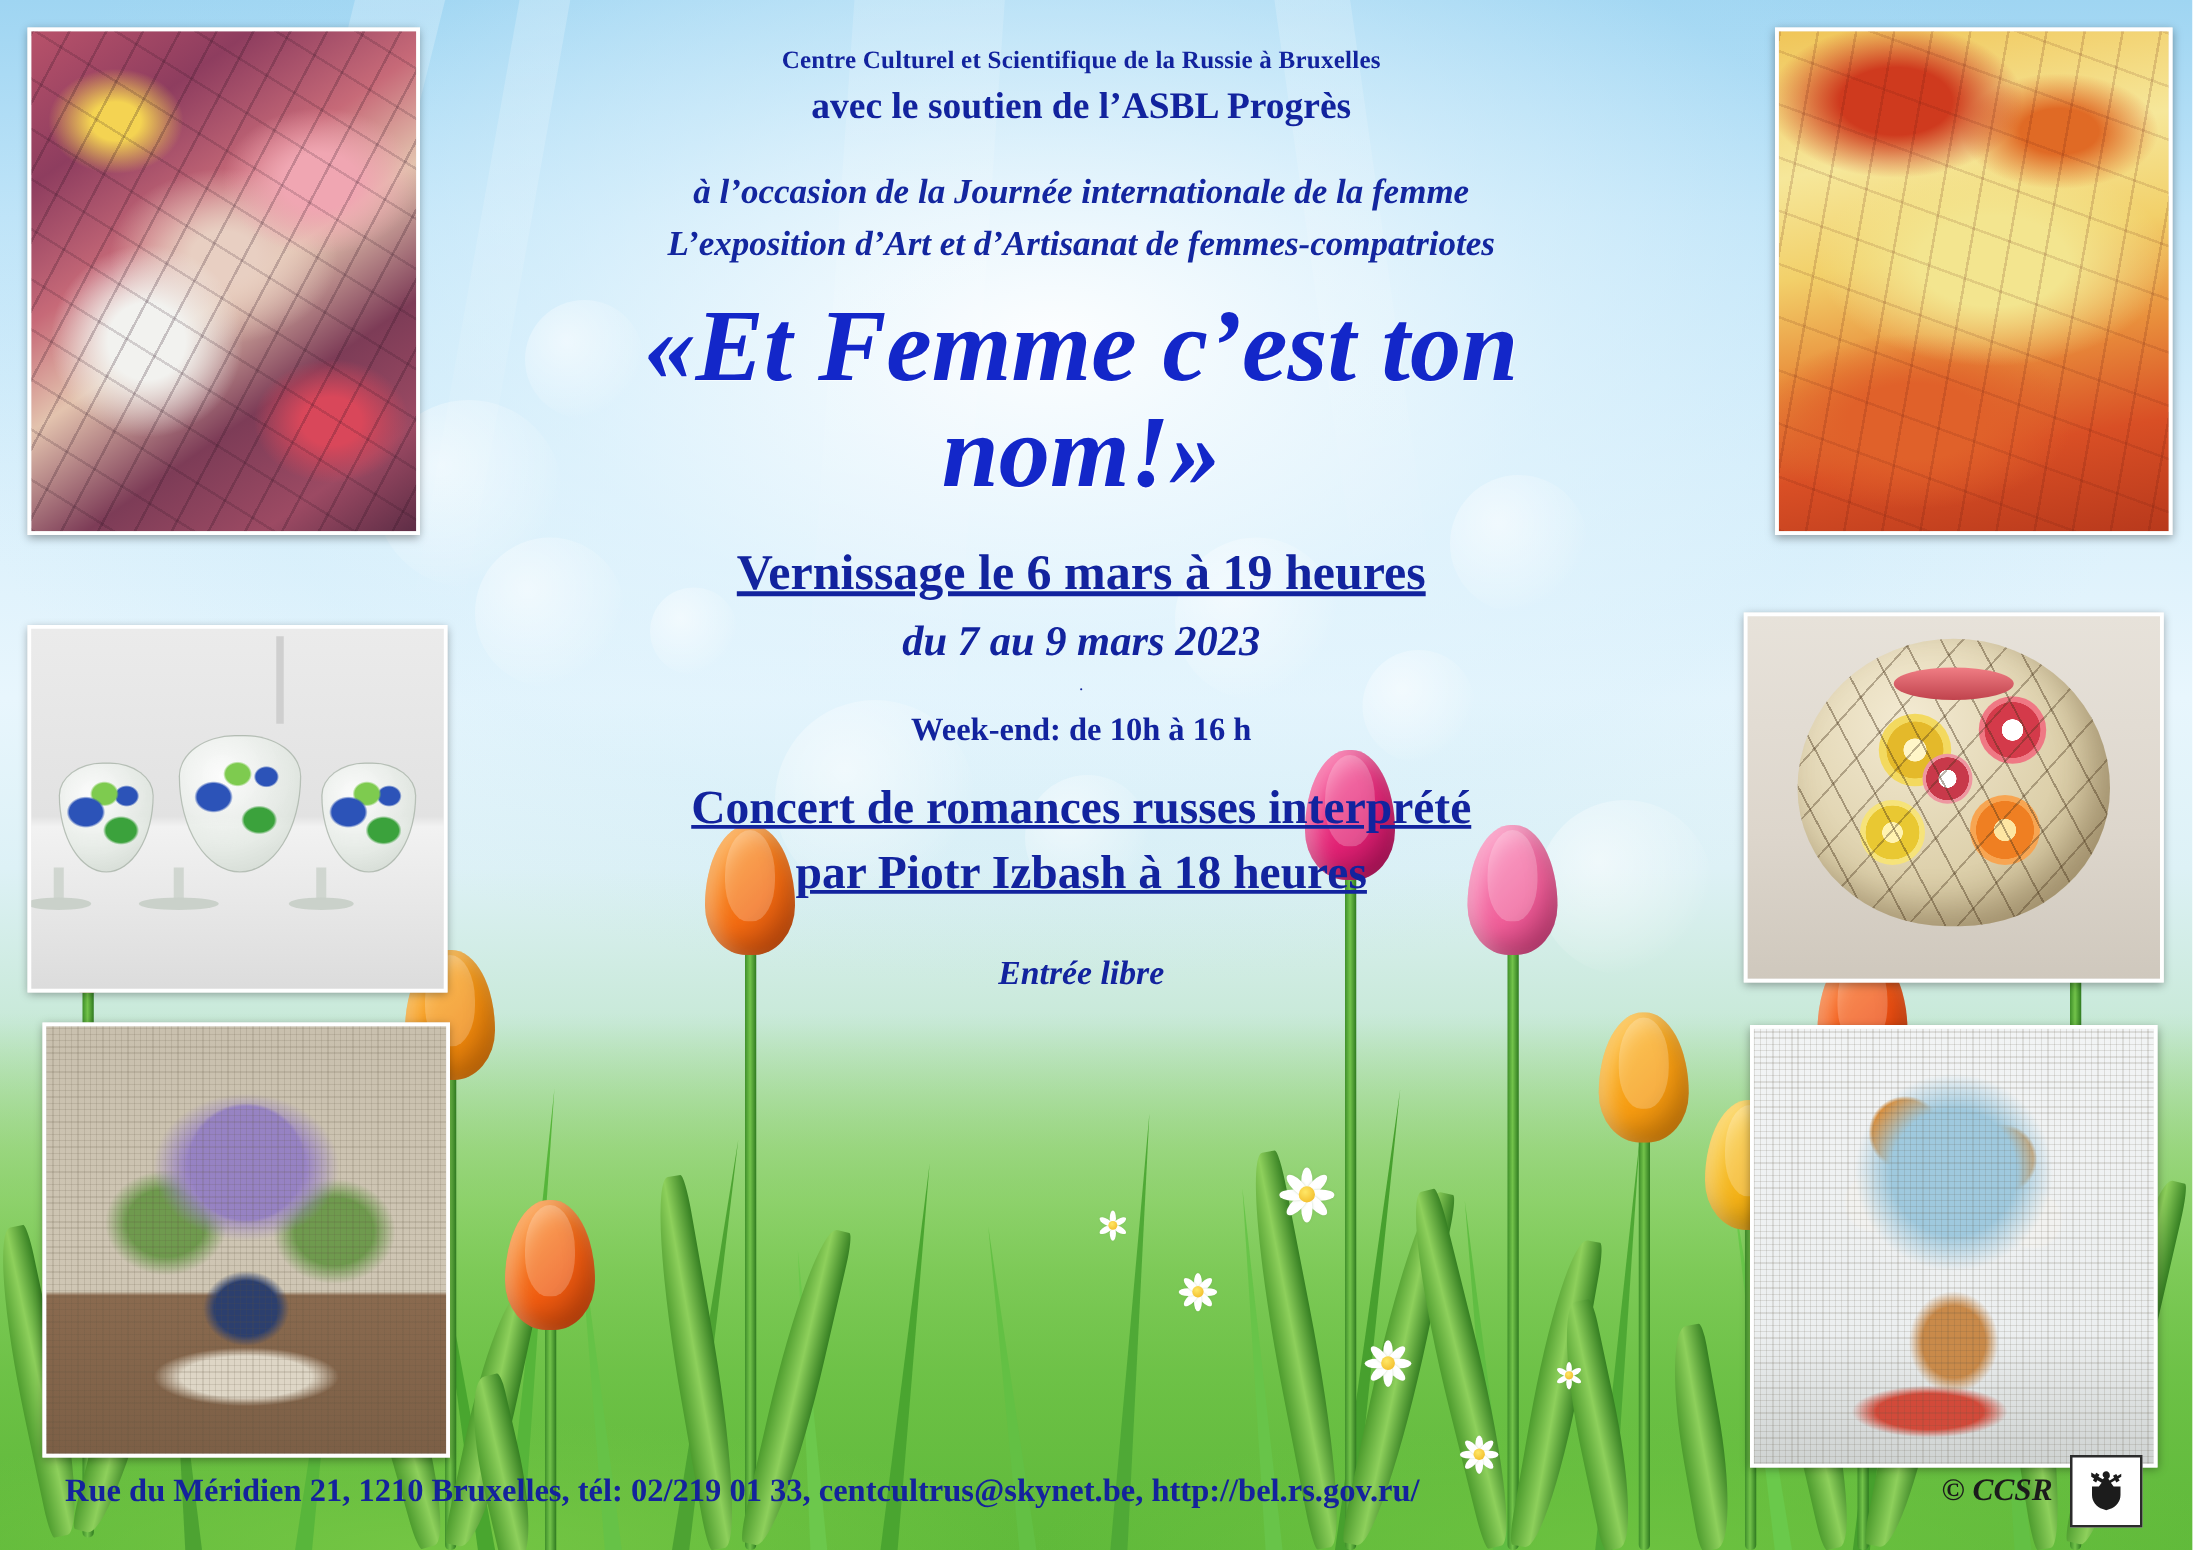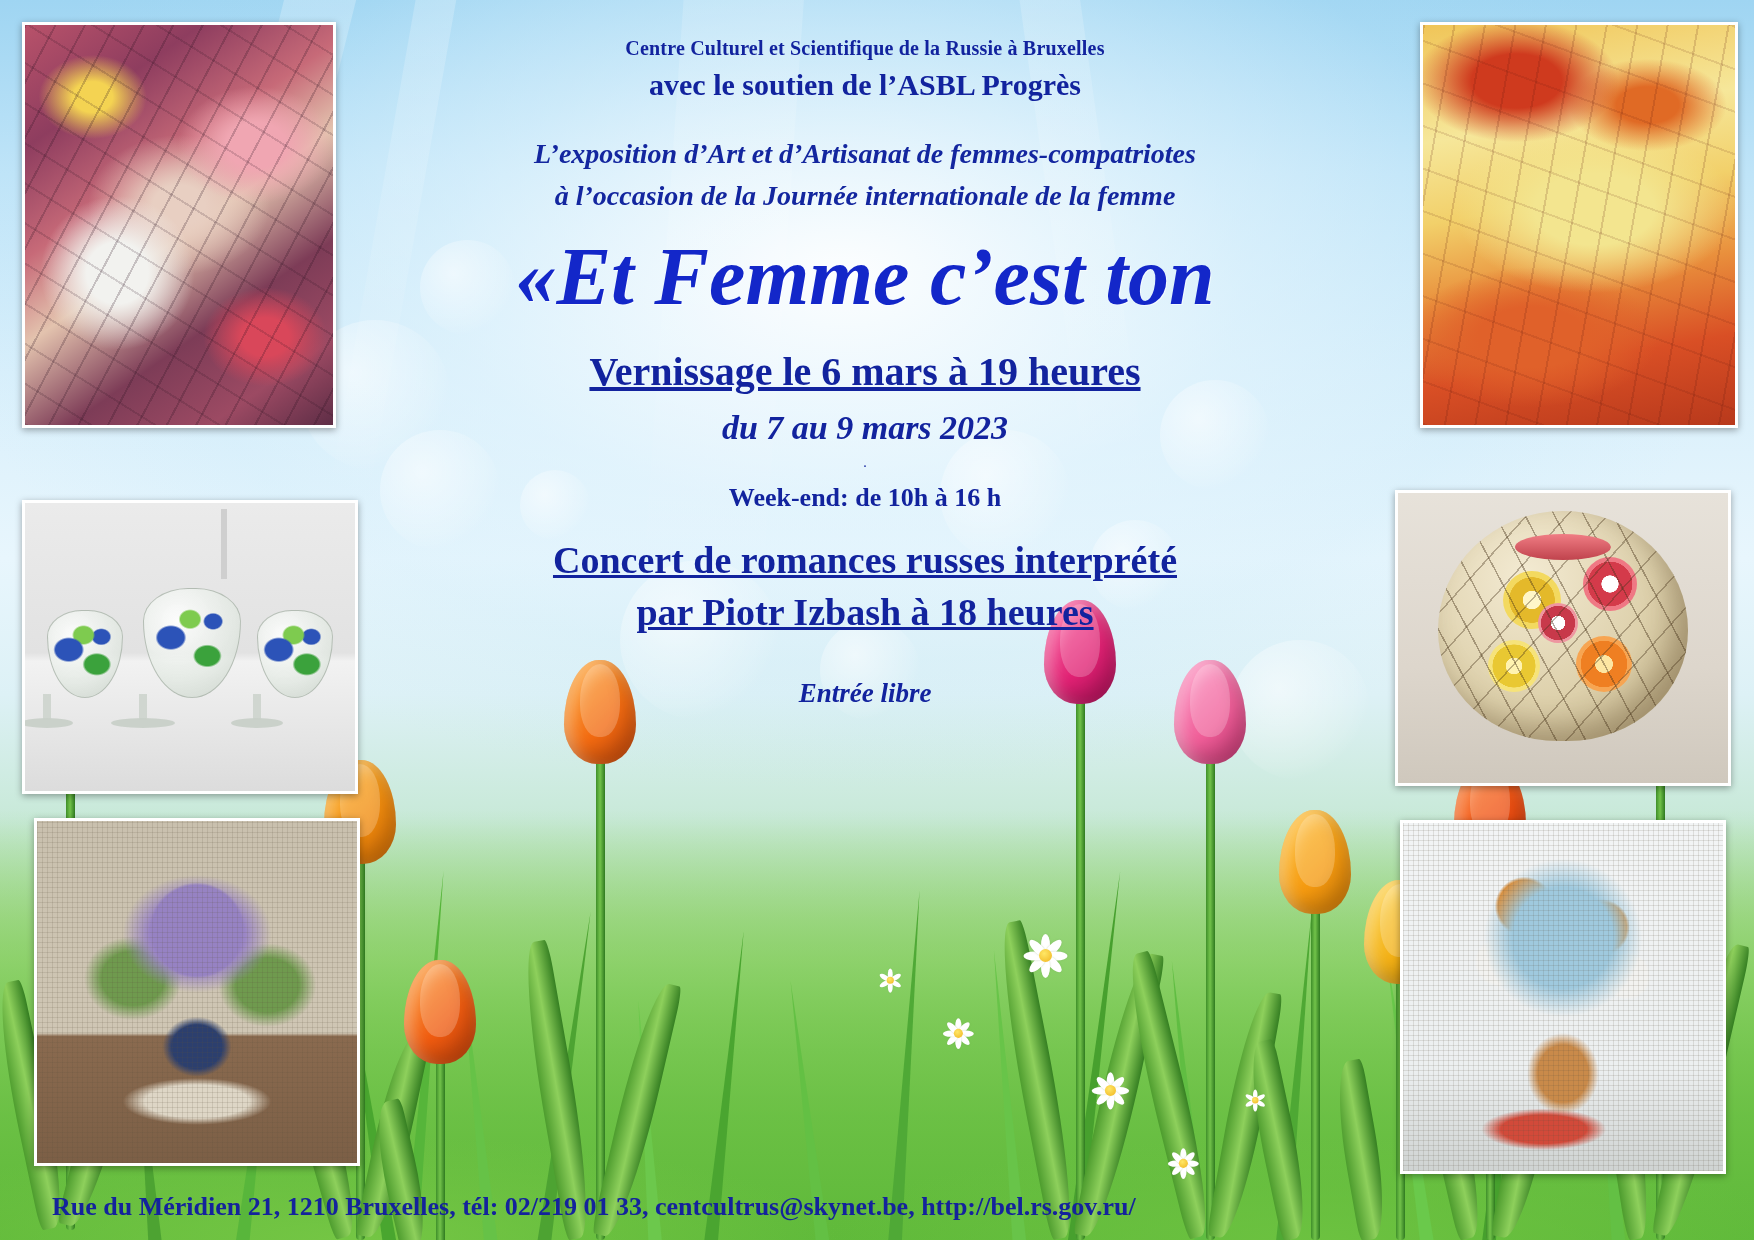--- a/index.html
+++ b/index.html
@@ -609,34 +609,45 @@
 
   <div class="photo" style="left:1400px;top:820px;width:320px;height:348px;">
     <div class="inner art-tree"></div>
     <div class="stitch-grid"></div>
   </div>
 
   <div class="text-col">
     <p class="line org1">Centre Culturel et Scientifique de  la Russie à Bruxelles</p>
     <p class="line org2">avec le soutien de l’ASBL Progrès</p>
 
+    <p class="line sub">à l’occasion de la Journée internationale de la femme</p>
     <p class="line sub">L’exposition d’Art et d’Artisanat de femmes-compatriotes</p>
-    <p class="line sub">à l’occasion de la Journée internationale de la femme</p>
 
     <p class="line title">«Et Femme c’est ton</p>
+    <p class="line title" style="margin-top:-18px;">nom!»</p>
 
     <p class="line vernissage">Vernissage le 6 mars à 19 heures</p>
     <p class="line dates">du 7 au 9 mars 2023</p>
     <p class="line dot">.</p>
 
     <p class="line hours">Week-end: de 10h à 16 h</p>
 
     <p class="line concert">Concert de romances russes interprété</p>
     <p class="line concert" style="margin-top:2px;">par Piotr Izbash à 18 heures</p>
 
     <p class="line free">Entrée libre</p>
   </div>
 
   <div class="footer">
     <span class="addr">Rue du Méridien 21, 1210 Bruxelles,   tél: 02/219 01 33, centcultrus@skynet.be,   http://bel.rs.gov.ru/</span>
+    <span class="right">
+      <span class="copy">© CCSR</span>
+      <span class="emblem">
+        <svg width="42" height="42" viewBox="0 0 42 42" aria-hidden="true">
+          <g fill="#1c1c1c">
+            <path d="M21 5c-1.6 0-2.9 1.2-2.9 2.7 0 1 .5 1.8 1.3 2.3l-1.1 1.4-3.6-2.1.9-1.6-2.6-1.5-.9 1.6-3.1-1.8v3.4l2.3 1.3-1 1.7 2.6 1.5 1-1.7 3.4 2-2.2 2.9H9.6v6.8c0 5.2 3.6 9.8 8.6 11.3l2.8.9 2.8-.9c5-1.5 8.6-6.1 8.6-11.3v-6.8h-5.5l-2.2-2.9 3.4-2 1 1.7 2.6-1.5-1-1.7 2.3-1.3V6.9l-3.1 1.8-.9-1.6-2.6 1.5.9 1.6-3.6 2.1-1.1-1.4c.8-.5 1.3-1.3 1.3-2.3C23.9 6.2 22.6 5 21 5z"></path>
+          </g>
+        </svg>
+      </span>
+    </span>
   </div>
 
 </div>
 
 </body></html>

